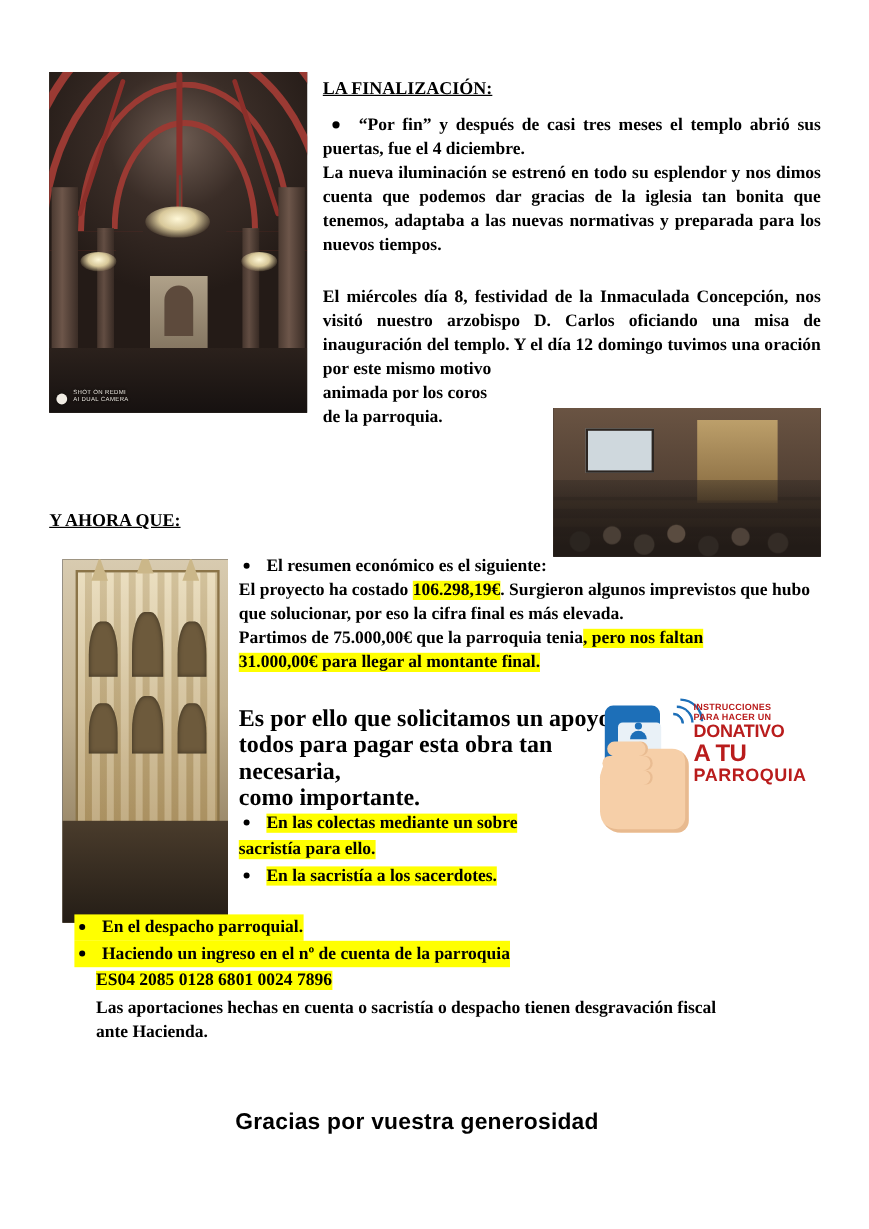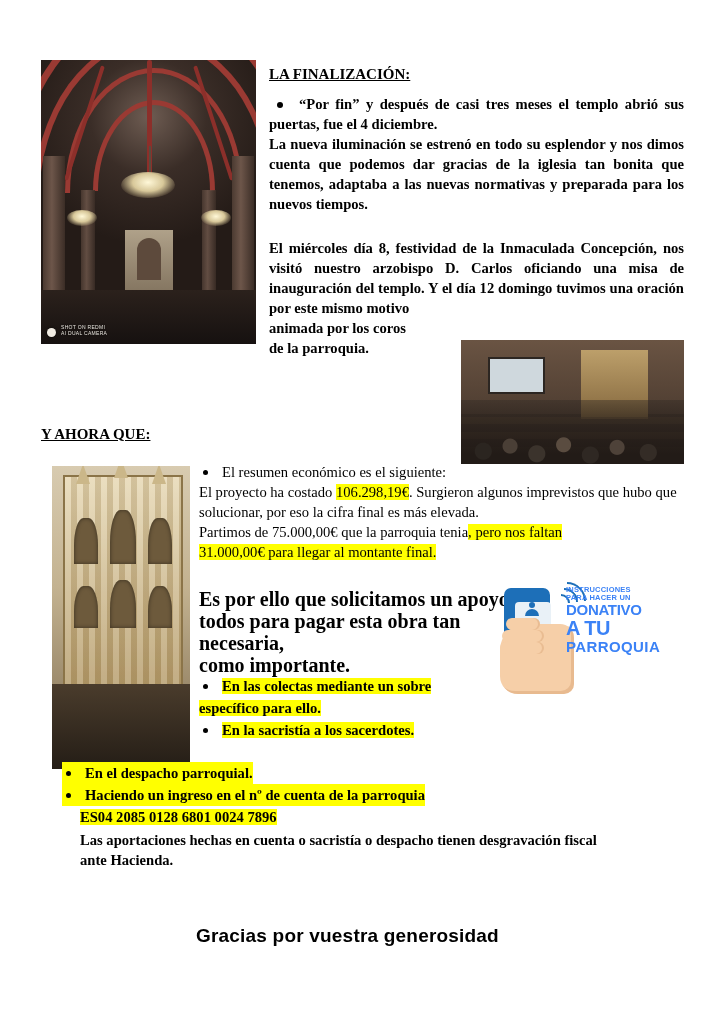--- a/index.html
+++ b/index.html
@@ -253,21 +253,21 @@
   #para-2b p { margin: 0; }
 
   
   #econ-1 {
     position: absolute;
     left: 199px;
     top: 462px;
     width: 486px;
     font-size: 14.6px;
     line-height: 20px;
-    font-weight: normal;
+    font-weight: bold;
     text-align: left;
   }
   #econ-1 p { margin: 0; }
 
   #econ-2 {
     position: absolute;
     left: 199px;
     top: 588px;
     width: 340px;
     font-size: 20px;
@@ -418,25 +418,25 @@
     box-shadow: inset -3px -3px 0 rgba(214,160,112,.45);
   }
   .finger {
     position: absolute;
     background: #f6cfa8;
     border-radius: 8px;
     box-shadow: inset -2px 0 0 rgba(214,160,112,.4);
   }
   .donation-text {
     position: absolute;
-    left: 68px;
+    left: 80px;
     top: 6px;
     width: 116px;
     font-family: "Liberation Sans", sans-serif;
-    color: #3b82f6;
+    color: #b91c1c;
     font-weight: bold;
     line-height: 1.05;
   }
   .dt-small {
     font-size: 7.5px;
     letter-spacing: .2px;
   }
   .dt-mid {
     font-size: 15px;
     letter-spacing: -0.3px;
@@ -542,21 +542,21 @@
   </div>
 
   <div id="econ-2">
     <p>Es por ello que solicitamos un apoyo de</p>
     <p>todos  para pagar esta obra tan  necesaria,</p>
     <p>como importante.</p>
   </div>
 
   <div id="econ-3">
     <p class="li"><span class="dot"></span><span class="hl">En las colectas mediante un sobre</span></p>
-    <p><span class="hl">específico para ello.</span></p>
+    <p><span class="hl">sacristía para ello.</span></p>
     <p class="li"><span class="dot"></span><span class="hl">En la sacristía a los sacerdotes.</span></p>
   </div>
 
   <div id="econ-4">
     <p class="li" style="background:#ffff00; display:inline-block;"><span class="dot"></span><span>En el despacho parroquial.</span></p>
     <p class="li" style="background:#ffff00; display:inline-block;"><span class="dot"></span><span>Haciendo un ingreso en el nº de cuenta de la parroquia</span></p>
     <p style="padding-left:18px;"><span class="hl">ES04 2085 0128 6801 0024 7896</span></p>
   </div>
 
   <div id="econ-5">

